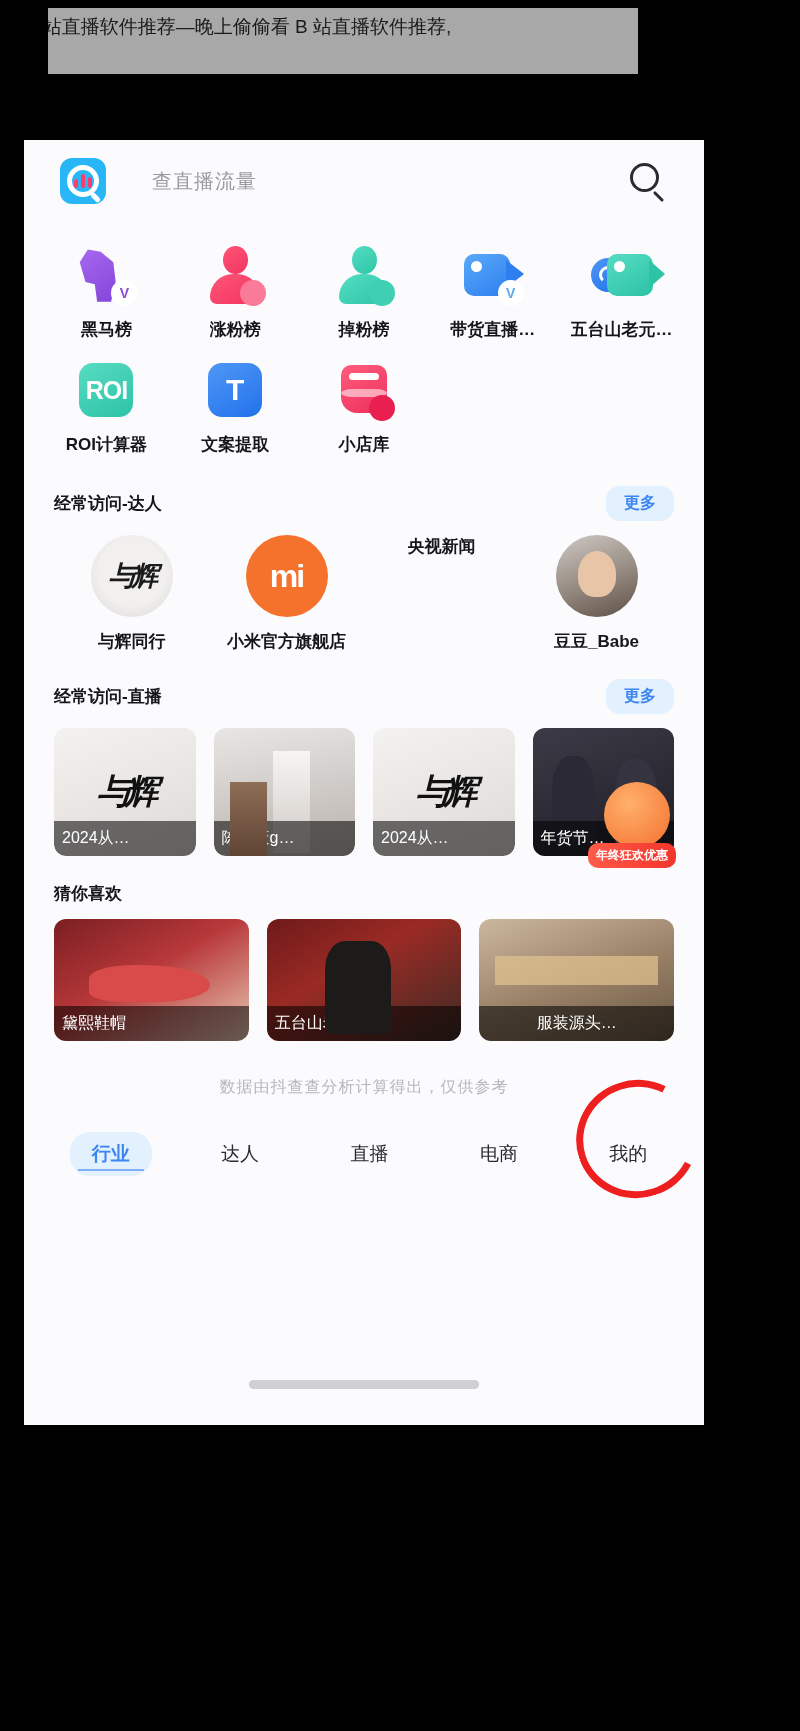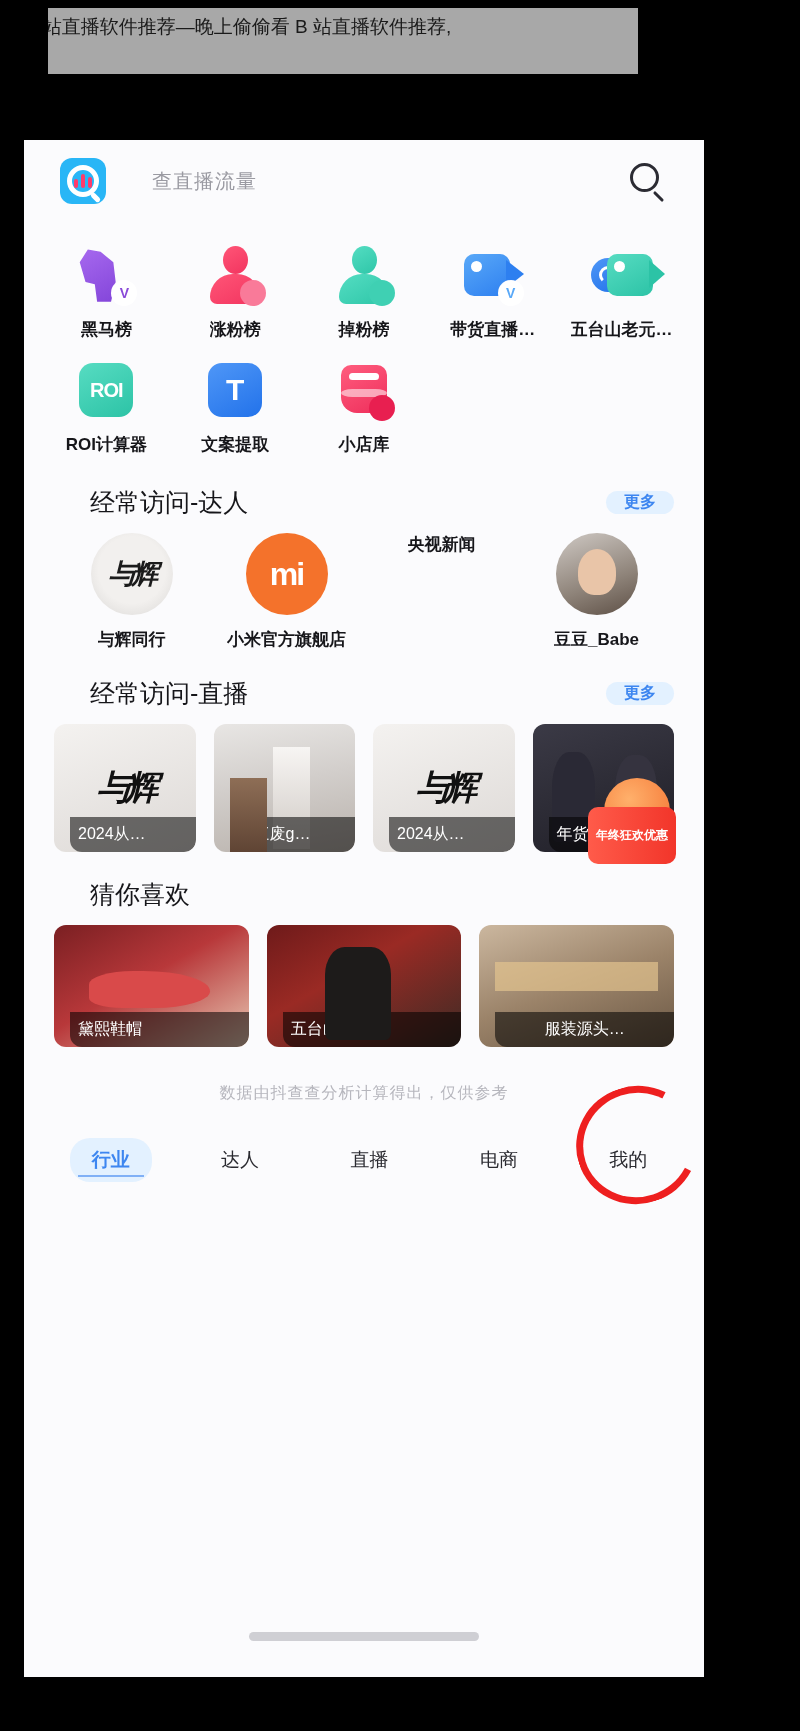--- a/index.html
+++ b/index.html
@@ -27,21 +27,21 @@
   }
   .article-title-2 {
     position: absolute; left: -56px; top: 34px; width: 700px;
     font-size: 19px; line-height: 30px; color: #1a1a1a;
     white-space: nowrap;
   }
 
   
   .phone {
     position: absolute; left: 24px; top: 140px;
-    width: 680px; height: 1537px;
+    width: 680px; height: 1285px;
     background: #fbfbfd;
     overflow: hidden;
   }
 
   
   .app-header {
     position: relative; height: 82px;
     display: flex; align-items: center;
     padding: 0 36px;
     background: #fbfbfd;
@@ -148,21 +148,21 @@
   .cam-dot {
     position: absolute; left: 9px; top: 17px;
     width: 11px; height: 11px; border-radius: 50%; background:#fff;
   }
 
   .roi-box {
     position: absolute; inset: 4px;
     border-radius: 14px;
     background: linear-gradient(150deg,#57dcc2,#2cc3a6);
     display: flex; align-items: center; justify-content: center;
-    color: #fff; font-size: 20px; font-weight: bold; letter-spacing: -1px;
+    color: #fff; font-size: 25px; font-weight: bold; letter-spacing: -1px;
   }
   .t-box {
     position: absolute; inset: 4px;
     border-radius: 14px;
     background: linear-gradient(150deg,#4f97f7,#2272ea);
     display: flex; align-items: center; justify-content: center;
     color: #fff; font-size: 30px; font-weight: bold;
   }
   .shop {
     position: absolute; left: 8px; top: 6px;
@@ -198,24 +198,24 @@
   .headset .hs-inner {
     position: absolute; left: 8px; top: 8px; width: 18px; height: 18px;
     border-radius: 50%; border: 3px solid #fff; border-bottom-color: transparent;
   }
 
   
   .sec {
     display: flex; align-items: center; justify-content: space-between;
     padding: 26px 30px 14px 30px;
   }
-  .sec-title { font-size: 25px; font-weight: normal; color: #16161a; margin-left: 36px; }
+  .sec-title { font-size: 17px; font-weight: bold; color: #16161a; }
   .sec-more {
     background: #e3f1ff; color: #3d86f0; font-weight: bold;
-    font-size: 16px; padding: 1px 18px; border-radius: 14px;
+    font-size: 16px; padding: 7px 18px; border-radius: 14px;
   }
 
   
   .avatars { display: flex; padding: 0 30px; gap: 0; }
   .avatar-cell { flex: 1; display: flex; flex-direction: column; align-items: center; }
   .avatar {
     width: 82px; height: 82px; border-radius: 50%;
     overflow: hidden; position: relative; margin-bottom: 13px;
   }
   .avatar-name {
@@ -240,21 +240,21 @@
   }
 
   
   .cards { display: flex; padding: 0 30px; gap: 18px; }
   .card { flex: 1; position: relative; }
   .card-thumb {
     width: 100%; height: 128px; border-radius: 12px;
     overflow: hidden; position: relative;
   }
   .card-cap {
-    position: absolute; left: 16px; right: 0; bottom: 0;
+    position: absolute; left: 0; right: 0; bottom: 0;
     background: rgba(0,0,0,.55); color: #fff;
     font-size: 16px; padding: 7px 8px;
     white-space: nowrap; overflow: hidden; text-overflow: ellipsis;
     border-radius: 0 0 12px 12px;
   }
   .th-yhtx {
     background: linear-gradient(160deg,#f4f2f0,#ddd9d6);
     display:flex; align-items:center; justify-content:center;
   }
   .th-yhtx .cn {
@@ -285,21 +285,21 @@
   }
   .promo-badge .ball {
     position: absolute; left: 16px; top: 0;
     width: 66px; height: 66px; border-radius: 50%;
     background: radial-gradient(circle at 38% 32%, #ffb06b, #f4702f);
   }
   .promo-badge .ribbon {
     position: absolute; left: 0; bottom: 10px;
     background: linear-gradient(90deg,#ff5b4a,#f2352a);
     color: #fff; font-size: 12px; font-weight: bold;
-    padding: 20px 8px; border-radius: 10px; white-space: nowrap;
+    padding: 4px 8px; border-radius: 10px; white-space: nowrap;
   }
 
   
   .glike-thumb { height: 122px; }
   .g1 { background: linear-gradient(150deg,#7a1f22,#b8383a 45%,#e8c9b4); }
   .g1::after { content:''; position:absolute; left:18%; top:38%; width:62%; height:30%; background:#d94a4a; border-radius:40% 60% 50% 30%; }
   .g2 { background: linear-gradient(180deg,#6fb6e8 0%,#a9d4ef 42%,#cfe3ee 70%,#8fa89a 100%); }
   .g2::after { content:''; position:absolute; left:46%; top:14%; width:3px; height:62%; background:#6c7a84; }
   .g3 { background: linear-gradient(150deg,#6e1a1a,#9a2a24 40%,#3d2b25); }
   .g3::after { content:''; position:absolute; left:30%; top:18%; width:34%; height:76%; background:#1d1b1a; border-radius:30% 30% 8% 8%; }

